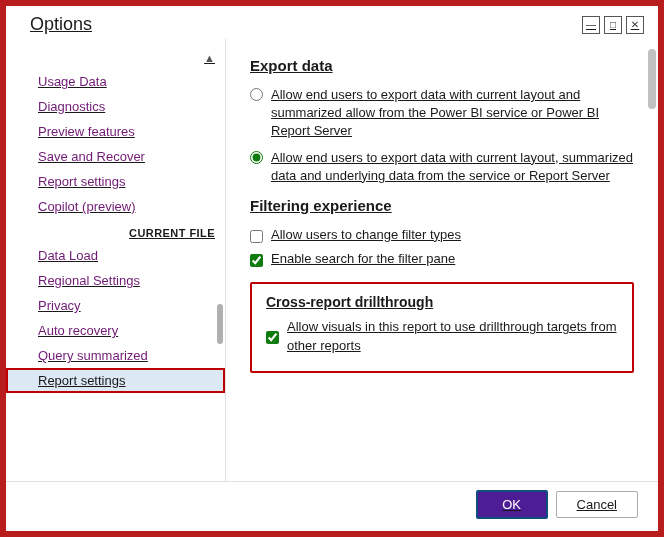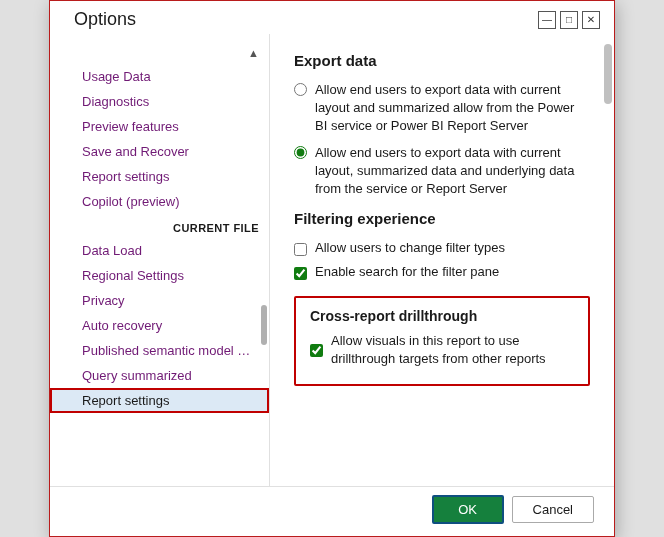--- a/index.html
+++ b/index.html
@@ -7,28 +7,29 @@
       background: #e0e0e0;
       display: flex;
       align-items: center;
       justify-content: center;
       min-height: 100vh;
       font-family: 'Segoe UI', Arial, sans-serif;
       font-size: 13px;
       color: #1a1a1a;
     }
     .dialog {
-      width: 566px;
+      width: 664px;
       height: 537px;
       background: #fff;
-      border: 1px solid #b91c1c;
+      border: 6px solid #b91c1c;
       box-shadow: 2px 4px 16px rgba(0,0,0,0.25);
       display: flex;
       flex-direction: column;
       position: relative;
+      text-decoration: underline;
     }
     .title-bar {
       display: flex;
       align-items: center;
       justify-content: space-between;
       padding: 8px 14px 4px 24px;
       background: #fff;
       border-bottom: none;
     }
     .title-bar-title {
@@ -180,21 +181,21 @@
     }
     .btn {
       padding: 5px 20px;
       font-size: 13px;
       cursor: pointer;
       border-radius: 2px;
       font-family: inherit;
       min-width: 72px;
     }
     .btn-primary {
-      background: #15803d;
+      background: #4c1d95;
       color: #fff;
       border: 2px solid #0f4f80;
       font-weight: 500;
     }
     .btn-secondary {
       background: #fff;
       color: #1a1a1a;
       border: 1px solid #aaa;
     }
     .scrollbar-right {
@@ -256,23 +257,20 @@
         <span>Data Load</span>
       </div>
       <div class="sidebar-item">
         <span>Regional Settings</span>
       </div>
       <div class="sidebar-item">
         <span>Privacy</span>
       </div>
       <div class="sidebar-item">
         <span>Auto recovery</span>
-      </div>
-      <div class="sidebar-item">
-        <span>Published semantic model set...</span>
       </div>
       <div class="sidebar-item">
         <span>Query summarized</span>
       </div>
       <div class="sidebar-item active">
         <span>Report settings</span>
       </div>
 
       <div class="scrollbar-indicator"></div>
     </div>

